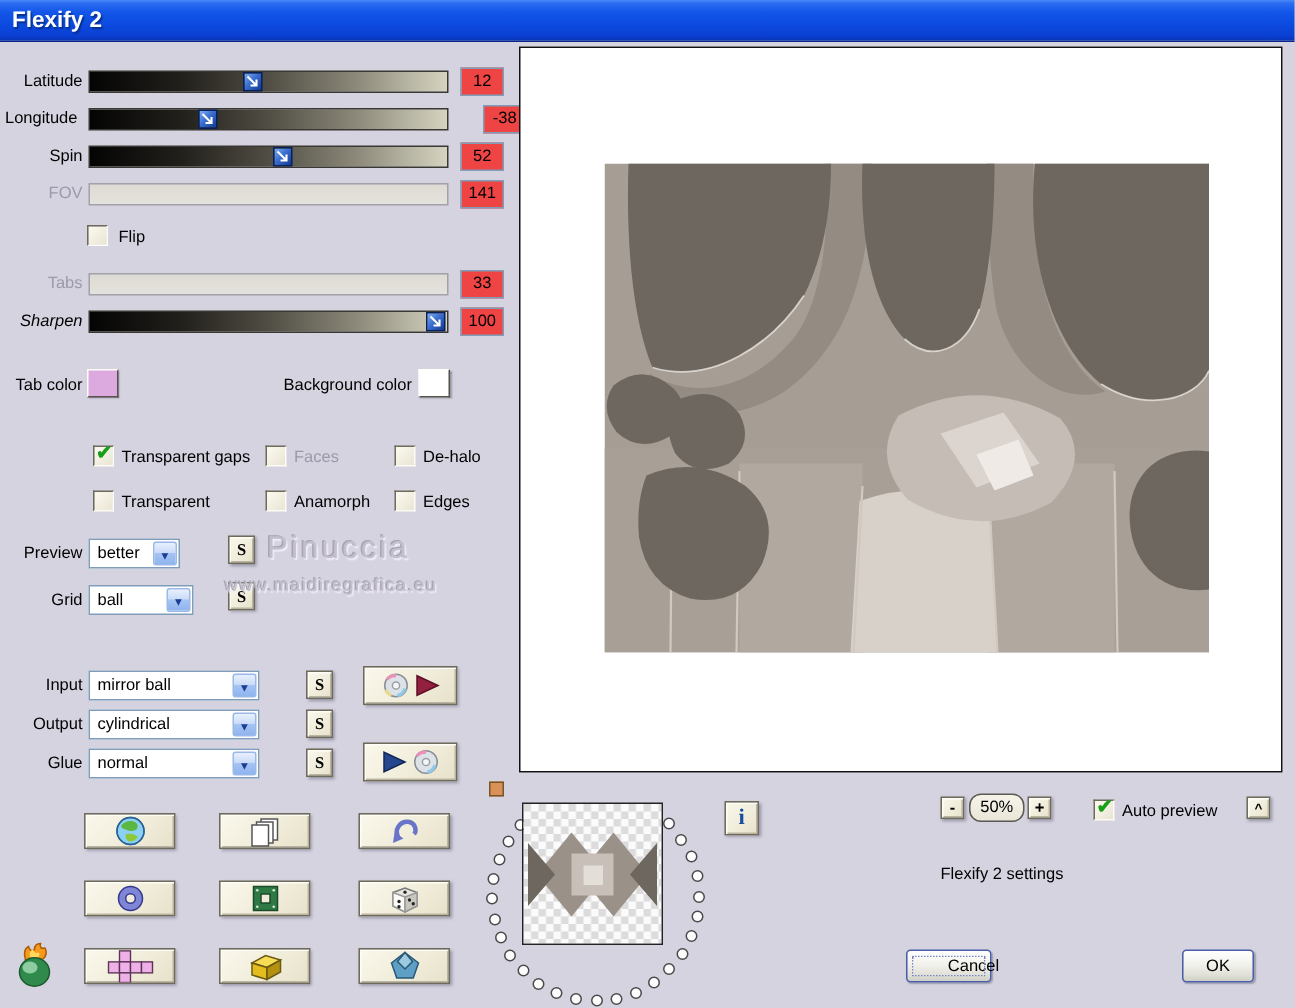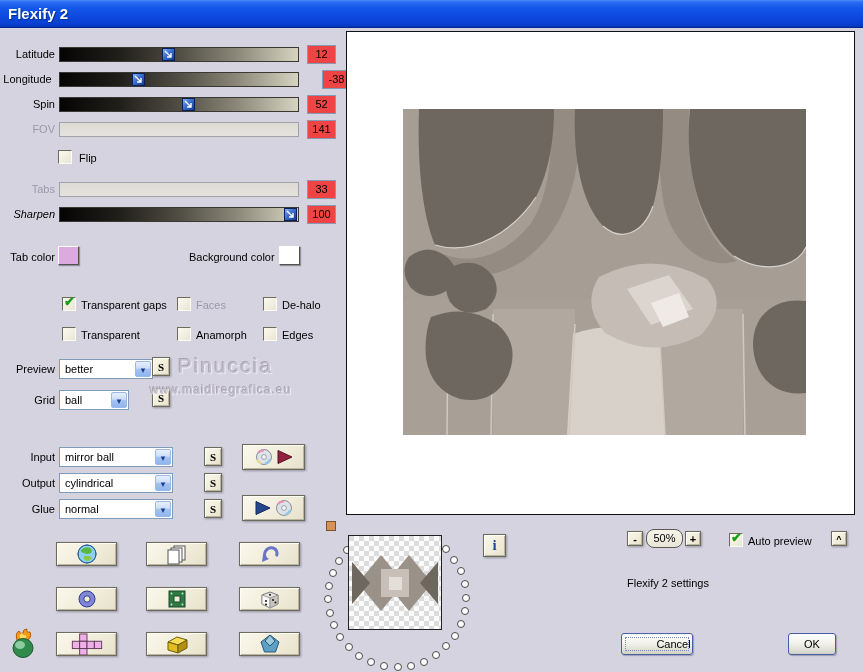--- a/index.html
+++ b/index.html
@@ -216,21 +216,21 @@
 <div class="cb" style="left:62px; top:327px;"></div>
 <div class="cblbl" style="left:81px; top:328px;">Transparent</div>
 
 <div class="cb" style="left:177px; top:327px;"></div>
 <div class="cblbl" style="left:196px; top:328px;">Anamorph</div>
 
 <div class="cb" style="left:263px; top:327px;"></div>
 <div class="cblbl" style="left:282px; top:328px;">Edges</div>
 
 <div class="lblr" style="top:363px;">Preview</div>
-<div class="combo" style="left:59px; top:359px; width:94px;">
+<div class="combo" style="left:59px; top:359px; width:61px;">
   <span>better</span>
   <span class="arrow">▾</span>
 </div>
 <div class="btn3d sbtn" style="left:152px; top:357px;">S</div>
 
 <div class="lblr" style="top:394px;">Grid</div>
 <div class="combo" style="left:59px; top:390px; width:70px;">
   <span>ball</span>
   <span class="arrow">▾</span>
 </div>
@@ -451,19 +451,19 @@
 <div class="cb" style="left:729px; top:533px;">
   <span class="mark">✔</span>
 </div>
 <div class="cblbl" style="left:748px; top:534px;">Auto preview</div>
 <div class="btn3d" style="left:831px; top:531px; width:16px; height:15px; font-size:9px; font-weight:bold;">
   <span>^</span>
 </div>
 
 <div class="statustext">Flexify 2 settings</div>
 
-<div class="xpbtn" style="left:621px; top:633px; width:72px;padding-left:33px;">
+<div class="xpbtn" style="left:604px; top:633px; width:57px;padding-left:33px;">
   <span class="focusring"></span>
   <span>Cancel</span>
 </div>
 <div class="xpbtn" style="left:788px; top:633px; width:48px;">
   <span>OK</span>
 </div>
 
 </body></html>

